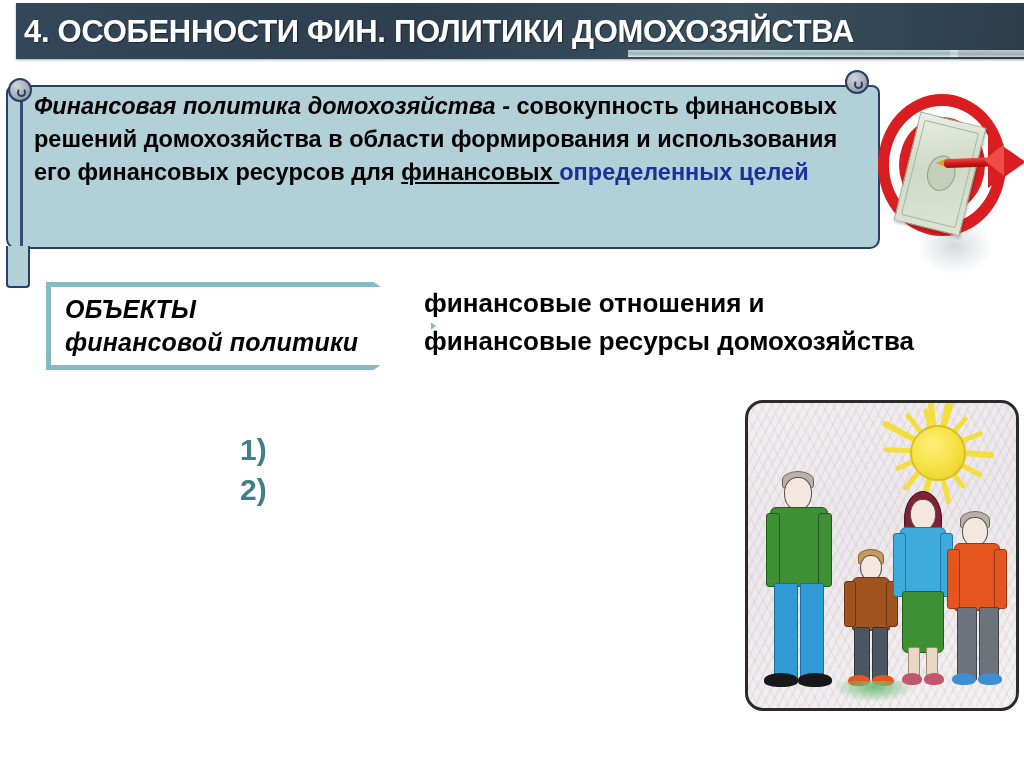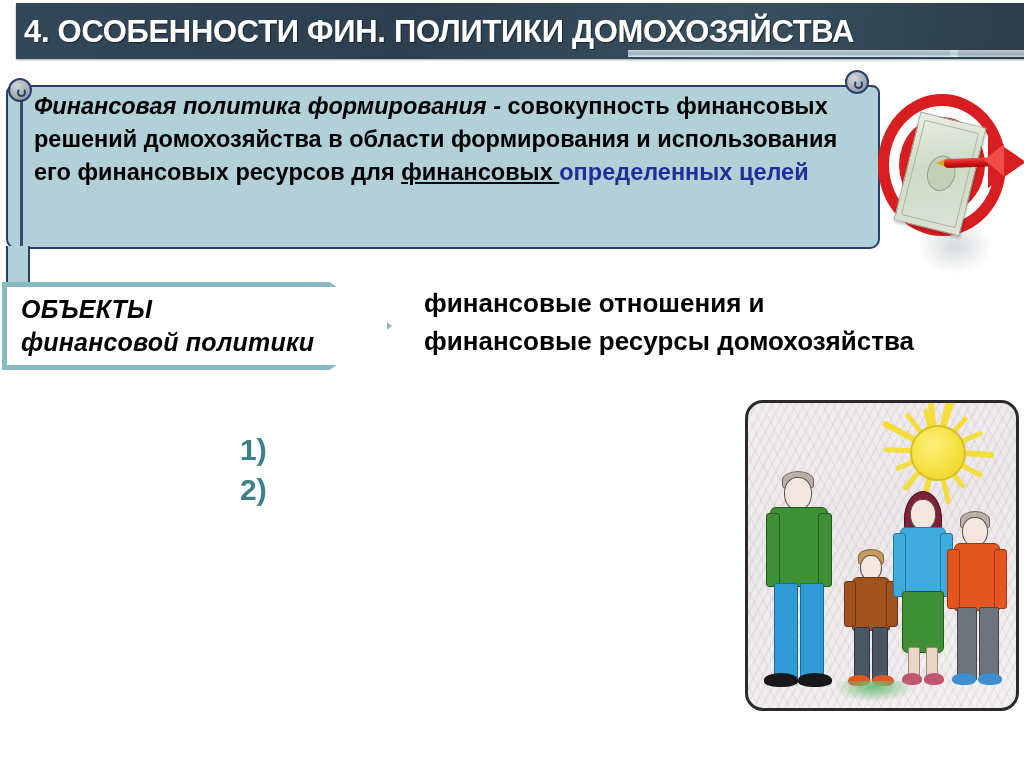--- a/index.html
+++ b/index.html
@@ -122,21 +122,21 @@
     position:absolute;left:106px;top:66px;width:0;height:0;
     border-top:16px solid transparent;border-bottom:16px solid transparent;
     border-right:20px solid #ef4b47;
   }
 
   
   .chev{
     position:absolute;background:#ffffff;
     border:5px solid #86bac3;
     box-sizing:border-box;
-    display:flex;flex-direction:column;justify-content:center;
+    display:flex;flex-direction:column;justify-content:center;margin-left:44px;
   }
   .chev-1{left:2px;top:282px;width:390px;height:88px;
     clip-path:polygon(0 0, 84% 0, 100% 50%, 84% 100%, 0 100%);
     -webkit-clip-path:polygon(0 0, 84% 0, 100% 50%, 84% 100%, 0 100%);}
   .chev-2{left:2px;top:402px;width:240px;height:88px;
     clip-path:polygon(0 0, 74% 0, 100% 50%, 74% 100%, 0 100%);
     -webkit-clip-path:polygon(0 0, 74% 0, 100% 50%, 74% 100%, 0 100%);}
   .chev-label{
     font-weight:bold;font-style:italic;color:#000000;
     font-size:25px;line-height:33px;padding-left:14px;white-space:pre-line;
@@ -212,21 +212,21 @@
   <div class="scroll-left-strip"></div>
   <div class="scroll-tail"></div>
   <div class="curl left">
     <div class="curl-inner"></div>
   </div>
   <div class="curl right">
     <div class="curl-inner"></div>
   </div>
 
   <div class="def-text">
-    <span class="def-lead">Финансовая политика формирования - </span><span>совокупность финансовых решений домохозяйства в области формирования и использования его финансовых ресурсов </span><span>для </span><span class="def-underline">финансовых </span><span class="def-blue">определенных целей</span>
+    <span class="def-lead">Финансовая политика домохозяйства - </span><span>совокупность финансовых решений домохозяйства в области формирования и использования его финансовых ресурсов </span><span>для </span><span class="def-underline">финансовых </span><span class="def-blue">определенных целей</span>
   </div>
 
   <div class="target-wrap">
     <div class="target-shadow"></div>
     <div class="target-rings">
       <div class="ring r1"></div>
       <div class="ring r2"></div>
       <div class="ring r3"></div>
       <div class="ring r4"></div>
       <div class="ring r5"></div>

